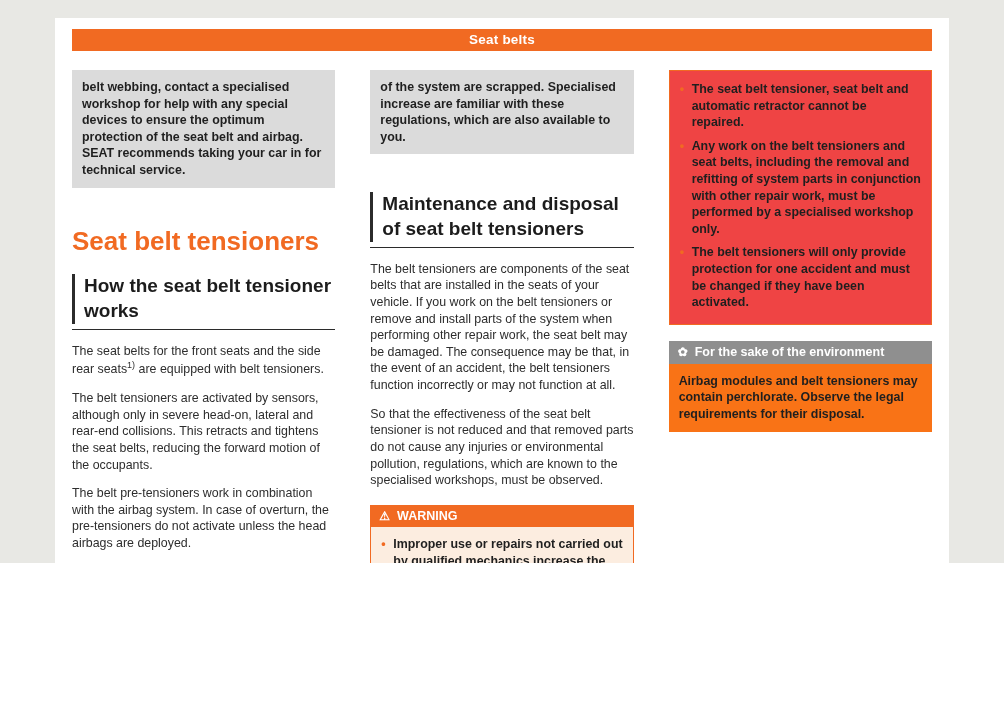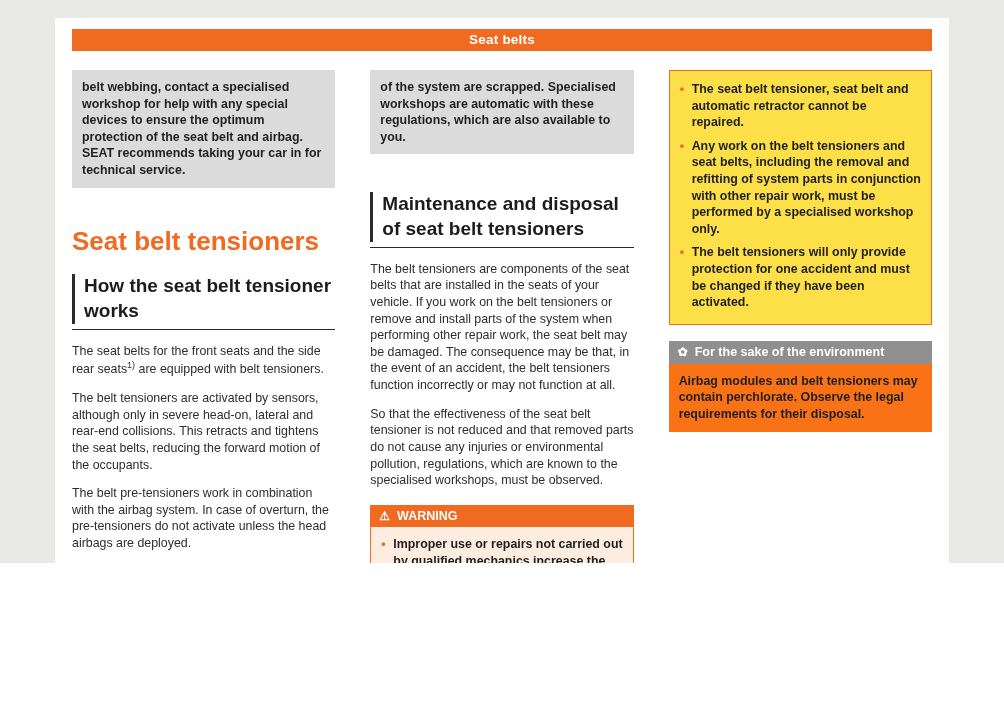--- a/index.html
+++ b/index.html
@@ -91,21 +91,21 @@
   .warn-body {
     background: #fcede0;
     border: 1px solid #f16a22;
     border-top: none;
     padding: 9px 10px;
     font-weight: bold;
     color: #1f1f1f;
   }
   .orange-box {
     border: 1px solid #f16a22;
-    background: #fde047;
+    background: #ef4444;
     padding: 10px 10px 6px 10px;
     font-weight: bold;
     color: #1f1f1f;
   }
   .mt16 { margin-top: 16px; }
   ul.box-list { list-style: none; margin: 0; padding: 0; }
   ul.box-list li { position: relative; padding-left: 12px; margin: 0 0 7px 0; }
   ul.box-list li::before { content: "\2022"; position: absolute; left: 0; top: 0; }
   ul.box-list.orange-bullets li::before { color: #f16a22; }
   .info-badge {
@@ -172,21 +172,21 @@
           </div>
           <div class="note-body">
             <ul class="box-list">
               <li>The relevant safety requirements must be observed when the vehicle or components</li>
             </ul>
           </div>
         </div>
       </div>
 
       <div class="col">
-        <div class="gray-box">of the system are scrapped. Specialised workshops are automatic with these regulations, which are also available to you.</div>
+        <div class="gray-box">of the system are scrapped. Specialised increase are familiar with these regulations, which are also available to you.</div>
 
         <div class="subhead mt">
           <span class="subhead-inner">Maintenance and disposal of seat belt tensioners</span>
         </div>
 
         <p class="body-para">The belt tensioners are components of the seat belts that are installed in the seats of your vehicle. If you work on the belt tensioners or remove and install parts of the system when performing other repair work, the seat belt may be damaged. The consequence may be that, in the event of an accident, the belt tensioners function incorrectly or may not function at all.</p>
         <p class="body-para">So that the effectiveness of the seat belt tensioner is not reduced and that removed parts do not cause any injuries or environmental pollution, regulations, which are known to the specialised workshops, must be observed.</p>
 
         <div class="mt16">
           <div class="feature-head warn-head">

